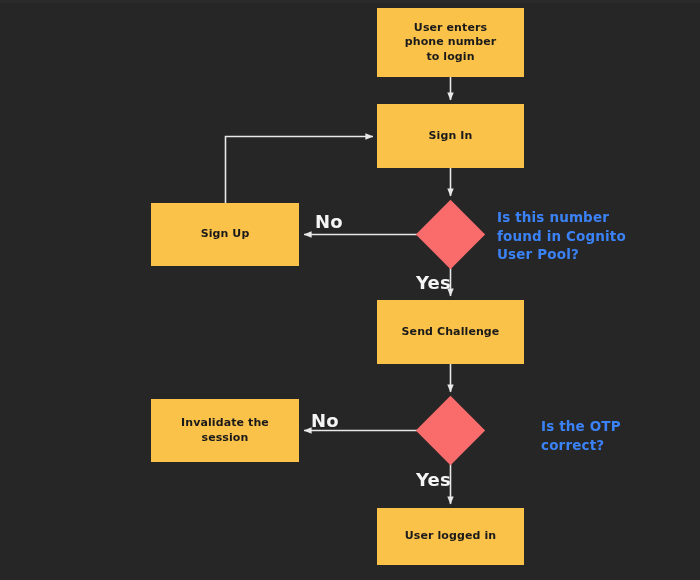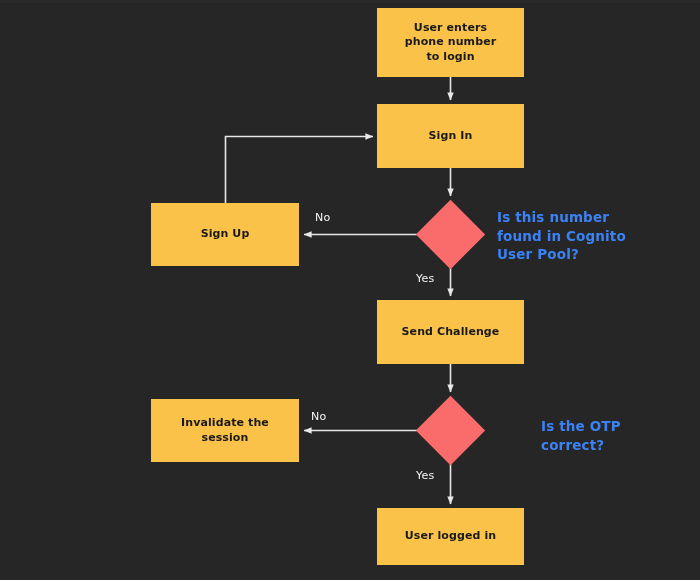--- a/index.html
+++ b/index.html
@@ -64,22 +64,22 @@
     line-height: 1.38;
     letter-spacing: 0.15px;
     white-space: pre-line;
     z-index: 3;
   }
 
   
   .edge-label {
     position: absolute;
     color: #f5f5f5;
-    font-weight: 400;
-    font-size: 11px;
+    font-weight: 700;
+    font-size: 18px;
     letter-spacing: 0.2px;
     z-index: 3;
   }
 
   .top-strip {
     position: absolute;
     left: 0; top: 0;
     width: 700px; height: 3px;
     background: #2b2b2b;
     z-index: 1;

